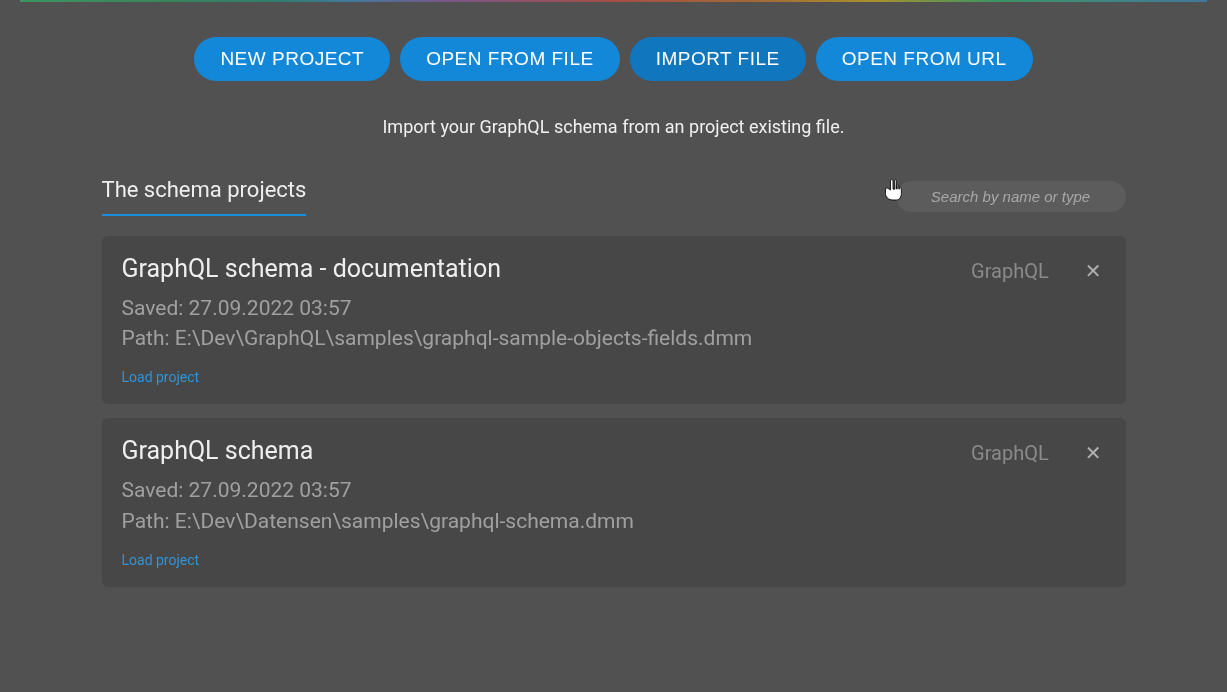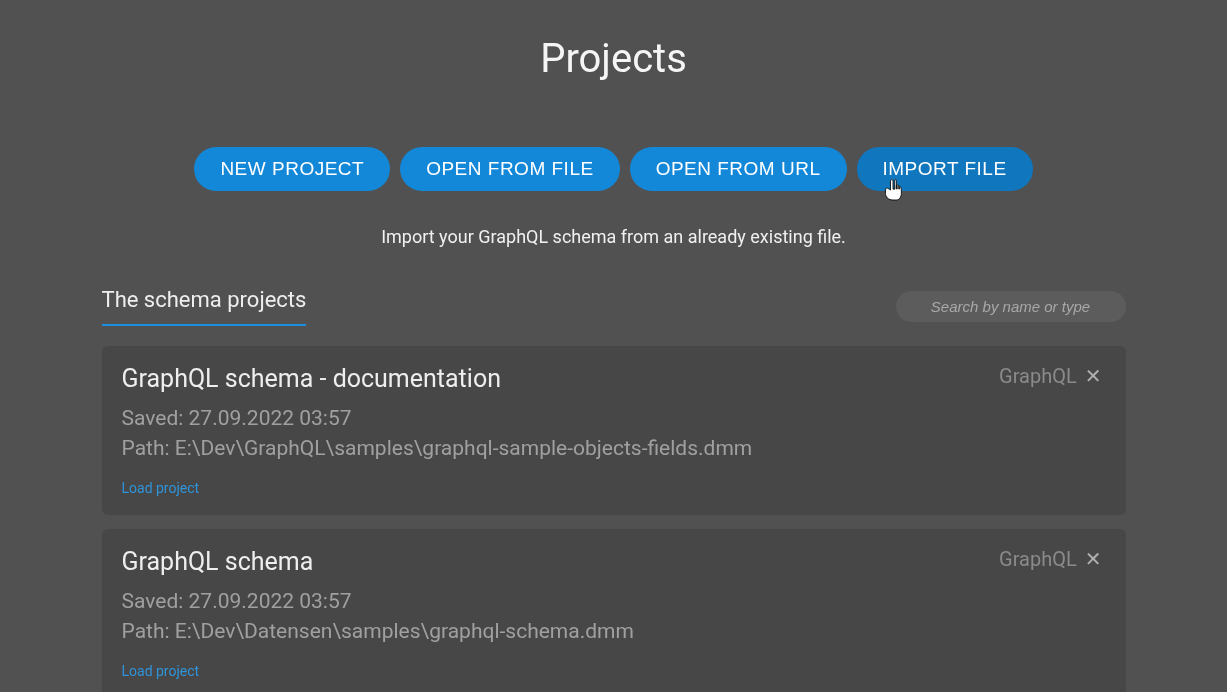--- a/index.html
+++ b/index.html
@@ -118,32 +118,32 @@
     }
     .project-card {
       background: #474747;
       border-radius: 6px;
       padding: 18px 20px;
       position: relative;
     }
     .project-card-header {
       display: flex;
       justify-content: space-between;
-      align-items: flex-start;
+      align-items: flex-end;
       margin-bottom: 10px;
     }
     .project-name {
       font-size: 25px;
       font-weight: 400;
       color: #eeeeee;
     }
     .project-right {
       display: flex;
       align-items: center;
-      gap: 4px;
+      gap: 32px;
     }
     .project-type {
       font-size: 20px;
       color: #8a8a8a;
     }
     .close-icon {
       color: #b0b0b0;
       font-size: 20px;
       cursor: pointer;
       line-height: 1;
@@ -166,32 +166,31 @@
       width: 20px;
       height: 24px;
       pointer-events: none;
       z-index: 1000;
     }
   </style>
 </head>
 <body>
 
 <div class="container">
-  <h1 class="page-title">Projects</h1>
 
   <div class="rainbow-divider"></div>
 
   <div class="button-row">
     <button class="btn">NEW PROJECT</button>
     <button class="btn">OPEN FROM FILE</button>
+    <button class="btn hover">IMPORT FILE</button>
     <button class="btn">OPEN FROM URL</button>
-    <button class="btn hover">IMPORT FILE</button>
   </div>
 
-  <div class="help-text">Import your GraphQL schema from an already existing file.</div>
+  <div class="help-text">Import your GraphQL schema from an project existing file.</div>
 
   <div class="content-area">
     <div class="section-header">
       <div>
         <span class="section-title">The schema projects</span>
       </div>
       <div class="search-wrap">
         <input type="text" class="search-input" placeholder="Search by name or type" style="">
       </div>
     </div>

